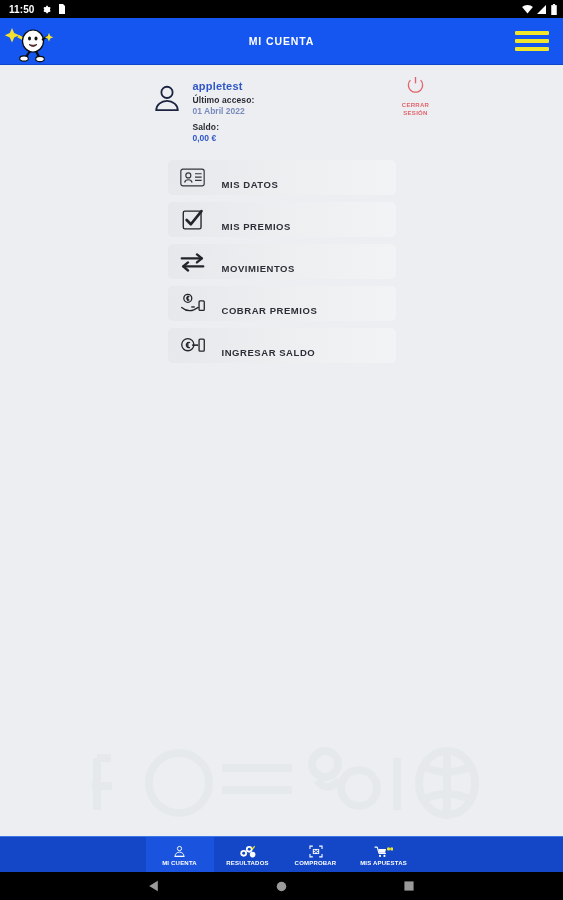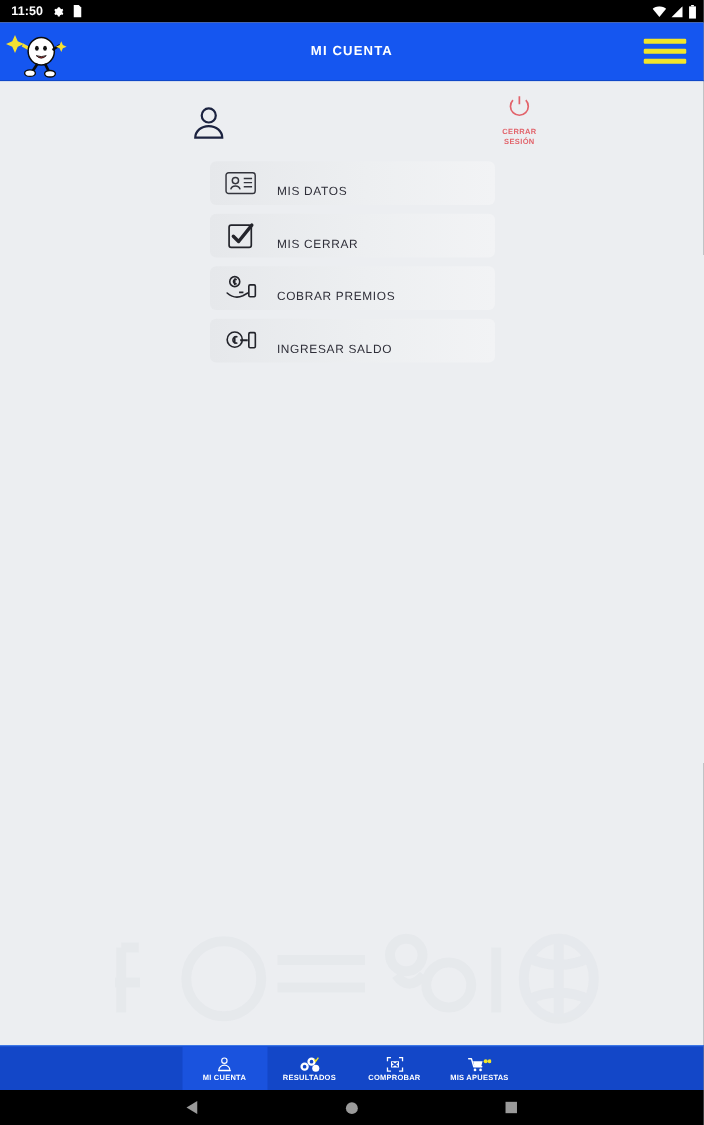--- a/index.html
+++ b/index.html
@@ -130,21 +130,21 @@
     background: linear-gradient(to right, #E6E8EB 0%, #EDEFF1 55%, #F2F3F5 100%);
     padding-left: 8px;
     cursor: pointer;
   }
   .menu-icon {
     flex: 0 0 34px; height: 28px;
     display: flex; align-items: center; justify-content: center;
   }
   .menu-label {
     margin-left: 12px;
-    color: #2e2e38; font-size: 9.5px; font-weight: normal;
+    color: #2e2e38; font-size: 9.5px; font-weight: bold;
     letter-spacing: .55px;
     margin-top: 14px;
   }
 
   
   .tabbar {
     flex: 0 0 36px; height: 36px;
     background: #1347C8;
     display: flex; align-items: stretch;
     justify-content: center;
@@ -246,20 +246,27 @@
   </div>
 
   <div class="content">
 
     <div class="profile">
       <div class="avatar">
         <svg width="30" height="30" viewBox="0 0 32 32" fill="none" stroke="#1c2340" stroke-width="1.9">
           <circle cx="16" cy="10" r="6"></circle>
           <path d="M4.5 29 a11.5 10 0 0 1 23 0 z"></path>
         </svg>
+      </div>
+      <div class="pinfo">
+        <div class="pname">appletest</div>
+        <div class="plabel">Último acceso:</div>
+        <div class="pvalue">01 Abril 2022</div>
+        <div class="plabel">Saldo:</div>
+        <div class="pvalue strong">0,00 €</div>
       </div>
       <div class="logout">
         <span>
           <svg width="19" height="19" viewBox="0 0 24 24" fill="none" stroke="#E2636B" stroke-width="1.7">
             <path d="M5.5 6.5a9 9 0 1 0 13 0"></path>
             <path d="M12 2.5v8"></path>
           </svg>
         </span>
         <span class="logout-label">
           <span>CERRAR</span><br>
@@ -282,23 +289,34 @@
         <span class="menu-label">MIS DATOS</span>
       </div>
 
       <div class="menu-row">
         <span class="menu-icon">
           <svg width="22" height="22" viewBox="0 0 26 26" fill="none" stroke="#23242b" stroke-width="1.6">
             <rect x="1.5" y="2.5" width="21" height="21" rx="2"></rect>
             <path d="M5.5 13 l5 5 L23 2.5" stroke-width="3.2" stroke-linecap="round" stroke-linejoin="round"></path>
           </svg>
         </span>
-        <span class="menu-label">MIS CERRAR</span>
-      </div>
-
+        <span class="menu-label">MIS PREMIOS</span>
+      </div>
+
+      <div class="menu-row">
+        <span class="menu-icon">
+          <svg width="25" height="20" viewBox="0 0 28 22" fill="none" stroke="#23242b" stroke-width="2.6" stroke-linecap="round" stroke-linejoin="round">
+            <path d="M2 7h22"></path>
+            <path d="M19 2.5 L24.5 7 L19 11.5"></path>
+            <path d="M26 16H4"></path>
+            <path d="M9 11.5 L3.5 16 L9 20.5"></path>
+          </svg>
+        </span>
+        <span class="menu-label">MOVIMIENTOS</span>
+      </div>
 
       <div class="menu-row">
         <span class="menu-icon">
           <svg width="26" height="21" viewBox="0 0 30 24" fill="none" stroke="#23242b" stroke-width="1.5">
             <circle cx="9" cy="6" r="4.6"></circle>
             <path d="M9 3v6M10.8 4.2a2 2 0 1 0 0 3.5"></path>
             <path d="M2 16.5 q7 6 14.5 2.5 l4.5 -2.5" stroke-linecap="round"></path>
             <path d="M13 16h4" stroke-width="1.6"></path>
             <rect x="22" y="9" width="6" height="11" rx="1.2"></rect>
           </svg>

